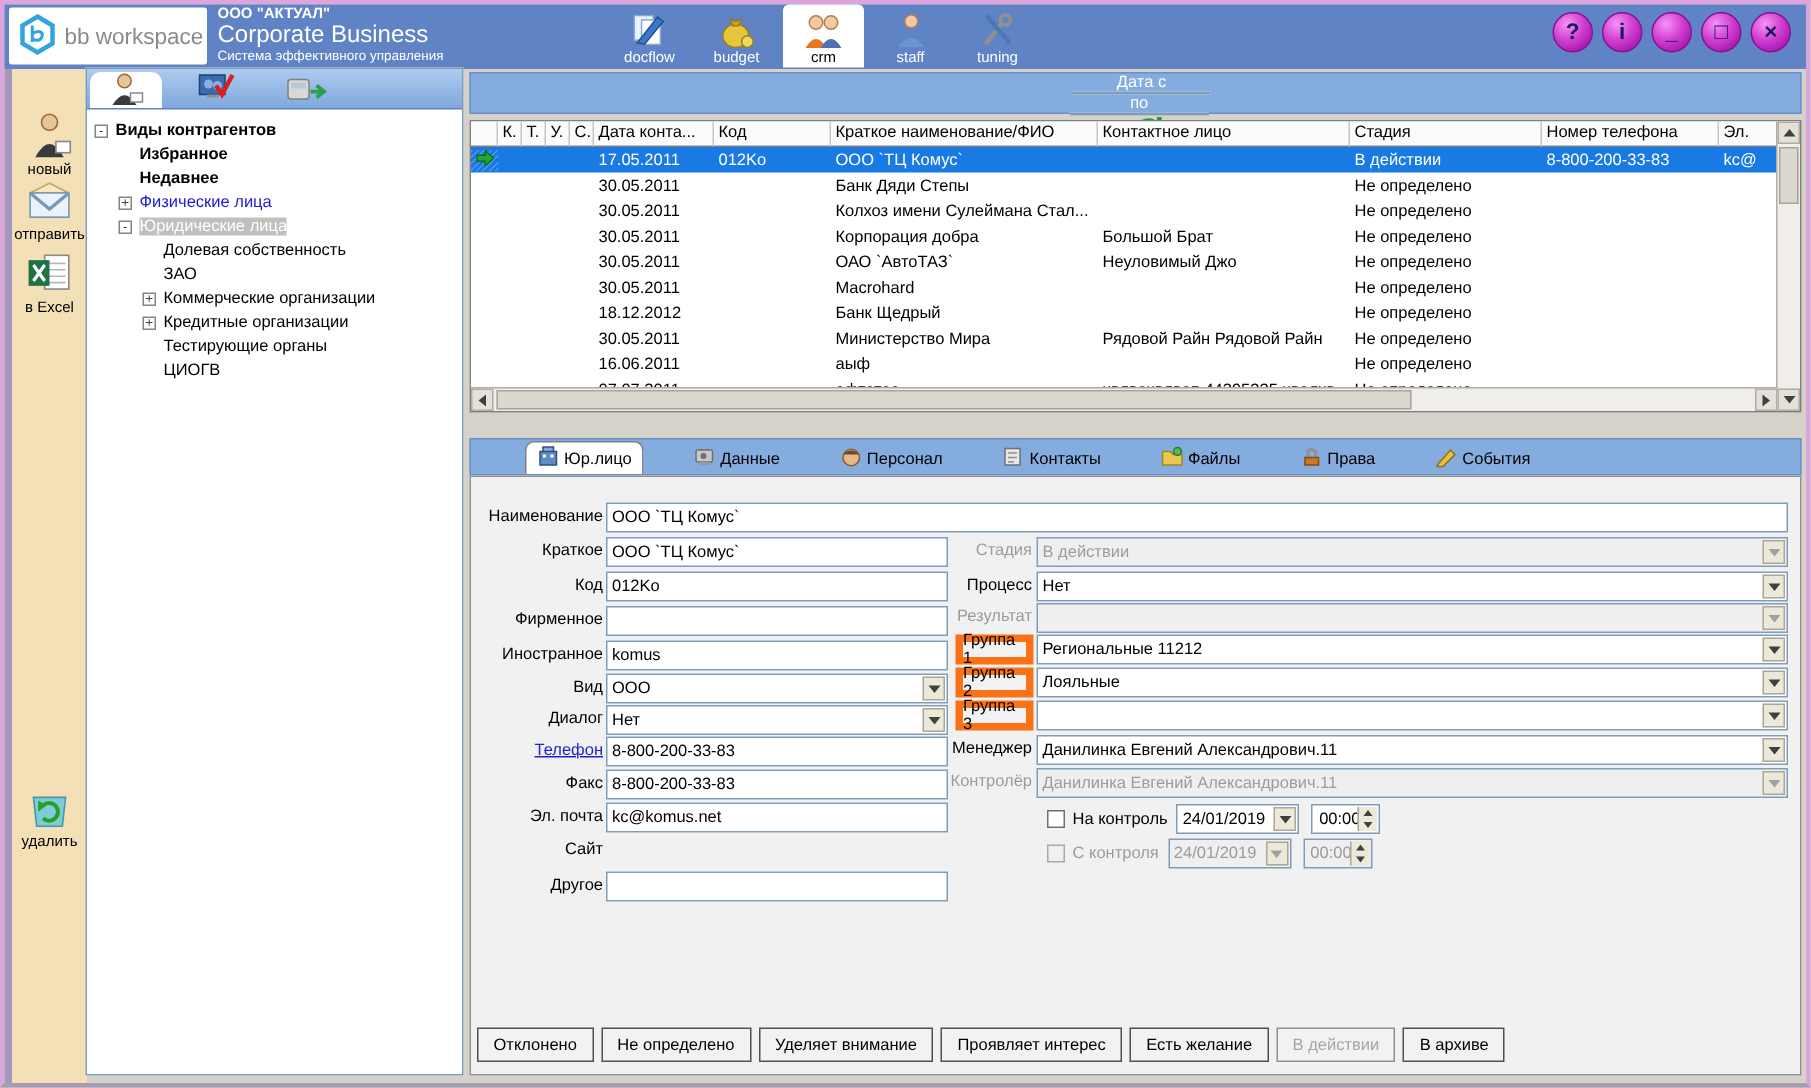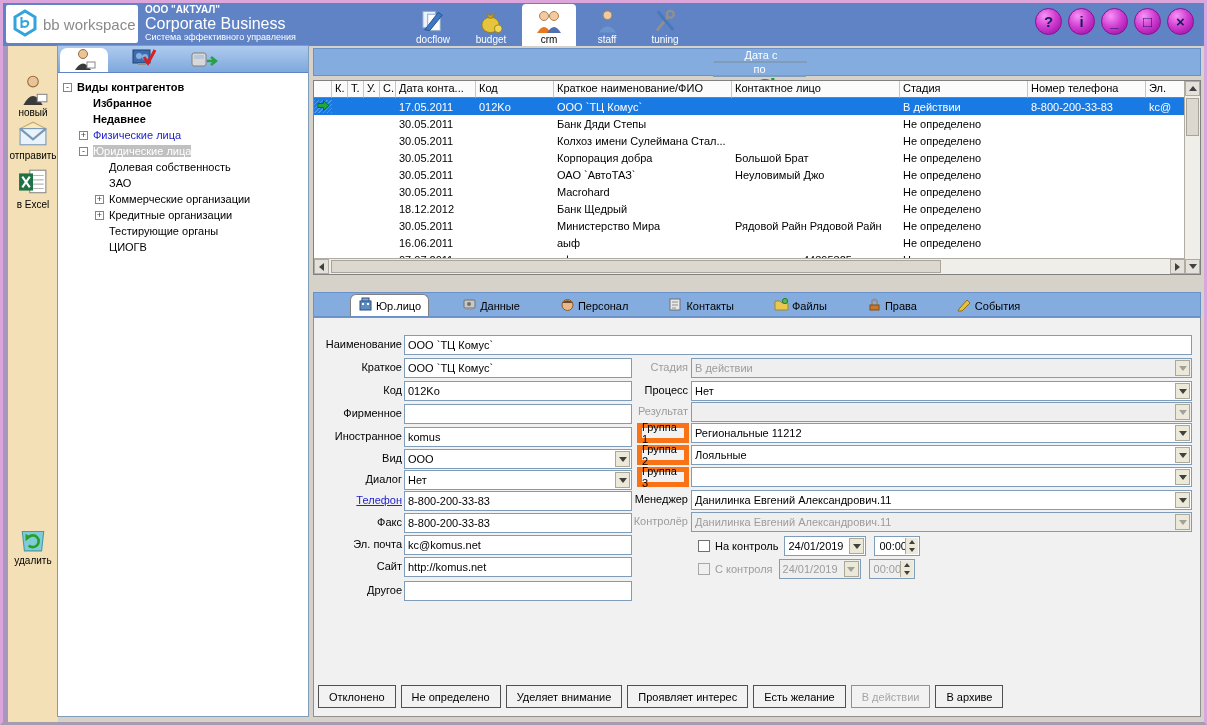--- a/index.html
+++ b/index.html
@@ -8,21 +8,21 @@
     border:3px solid #DCA6DC;border-bottom-color:#A79BB0;background:#D6D2CA;}
   
   .header{position:absolute;left:0;top:0;width:1201px;height:43px;background:#5F83C5;}
   .logo-box{position:absolute;left:3px;top:2px;width:132px;height:38px;background:#fff;border-radius:2px;
     display:flex;align-items:center;gap:4px;padding-left:5px;box-sizing:border-box;}
   .logo-text{color:#8A8A8A;font-size:15px;}
   .title-block{position:absolute;left:142px;top:1px;color:#fff;line-height:1.1;}
   .org{font-size:10px;font-weight:bold;}
   .product{font-size:16px;}
   .tagline{font-size:9px;}
-  .modules{position:absolute;left:403px;top:0;height:43px;display:flex;align-items:center;gap:4px;}
+  .modules{position:absolute;left:403px;top:0;height:43px;display:flex;align-items:flex-start;gap:4px;}
   .module{width:54px;height:42px;display:flex;flex-direction:column;align-items:center;justify-content:flex-end;cursor:pointer;}
   .module .mlabel{font-size:10px;color:#fff;line-height:12px;}
   .module.active{background:#fff;border-radius:4px 4px 0 0;}
   .module.active .mlabel{color:#000;}
   .micon{height:27px;display:flex;align-items:flex-end;}
   .winbtns{position:absolute;right:10px;top:5px;display:flex;gap:6px;}
   .wbtn{width:27px;height:27px;border-radius:50%;border:1px solid #8A1090;color:#1A1A5E;
     background:radial-gradient(circle at 35% 28%,#F792F7,#D13FD1 45%,#A414AC 85%);
     display:flex;align-items:center;justify-content:center;font-size:15px;font-weight:bold;cursor:pointer;box-sizing:border-box;}
   
@@ -631,21 +631,20 @@
           <div class="frow" style="left:0;top:195px;width:884px">
             <span class="flabel" style="left:2px;width:86px;top:3px">Факс</span>
             <span class="tin" style="left:90px;top:0;width:228px">8-800-200-33-83</span>
           </div>
           <div class="frow" style="left:0;top:217px;width:884px">
             <span class="flabel" style="left:2px;width:86px;top:3px">Эл. почта</span>
             <span class="tin" style="left:90px;top:0;width:228px">kc@komus.net</span>
           </div>
           <div class="frow" style="left:0;top:239px;width:884px">
             <span class="flabel" style="left:2px;width:86px;top:3px">Сайт</span>
-            <span class="tin" style="left:90px;top:0;width:228px">http://komus.net</span>
           </div>
           <div class="frow" style="left:0;top:263px;width:884px">
             <span class="flabel" style="left:2px;width:86px;top:3px">Другое</span>
             <span class="tin" style="left:90px;top:0;width:228px"></span>
           </div>
         </div>
       <div id="rightform">
           <div class="frow" style="left:0;top:40px;width:884px">
             <span class="flabel dim" style="left:270px;width:104px;top:3px">Стадия</span>
             <div class="combo disabled" style="position:absolute;left:377px;top:0;width:501px">

